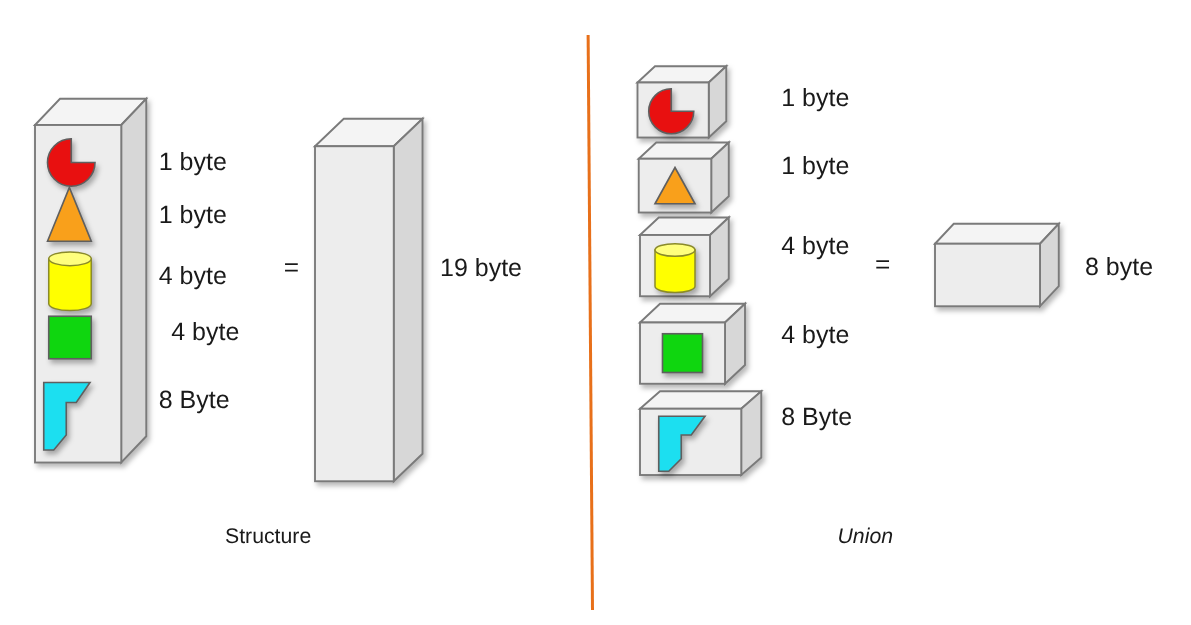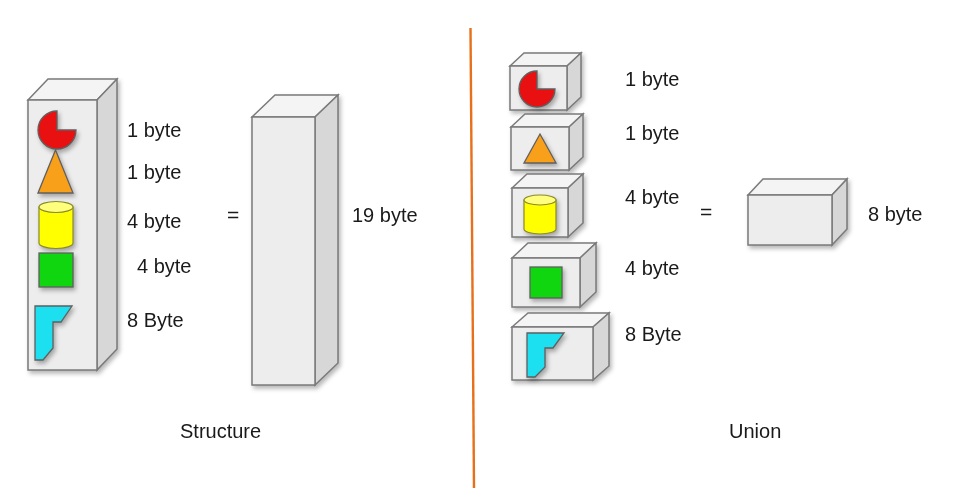--- a/index.html
+++ b/index.html
@@ -3,21 +3,21 @@
 <meta charset="utf-8">
 <style>
   html,body{margin:0;padding:0;background:#ffffff;}
   .canvas{
     position:relative;width:953px;height:500px;background:#ffffff;overflow:hidden;
     font-family:"Liberation Sans","DejaVu Sans",sans-serif;color:#1a1a1a;
   }
   .canvas svg{position:absolute;left:0;top:0;}
   .lbl{position:absolute;font-size:20px;line-height:1.1;white-space:nowrap;}
   .eq{position:absolute;font-size:21px;line-height:1;}
-  .caption{position:absolute;font-size:20px;line-height:1.1;}
+  .caption{position:absolute;font-size:17px;line-height:1.1;}
   .cube{filter:drop-shadow(2px 3px 2px rgba(0,0,0,0.28));}
   .shape{filter:drop-shadow(2px 3px 2px rgba(0,0,0,0.30));}
   .face-front{fill:#ededed;stroke:#7a7a7a;stroke-width:1.5;}
   .face-top{fill:#f4f4f4;stroke:#7a7a7a;stroke-width:1.5;}
   .face-side{fill:#d7d7d7;stroke:#7a7a7a;stroke-width:1.5;}
   .outl{stroke:#5f5f5f;stroke-width:1.3;}
   .outl-soft{stroke:#8a8a2a;stroke-width:1.2;}
 </style>
 </head>
 <body>
@@ -103,15 +103,15 @@
   <div class="lbl" style="left:352px;top:204px;">19 byte</div>
   <div class="caption" style="left:180px;top:420px;">Structure</div>
 
   <div class="lbl" style="left:625px;top:68px;">1 byte</div>
   <div class="lbl" style="left:625px;top:122px;">1 byte</div>
   <div class="lbl" style="left:625px;top:186px;">4 byte</div>
   <div class="lbl" style="left:625px;top:257px;">4 byte</div>
   <div class="lbl" style="left:625px;top:323px;">8 Byte</div>
   <div class="eq" style="left:700px;top:201px;">=</div>
   <div class="lbl" style="left:868px;top:203px;">8 byte</div>
-  <div class="caption" style="left:729px;top:420px;">Union</div>
+  <div class="caption" style="left:670px;top:420px;font-style:italic;">Union</div>
 
 </div>
 
 </body></html>

